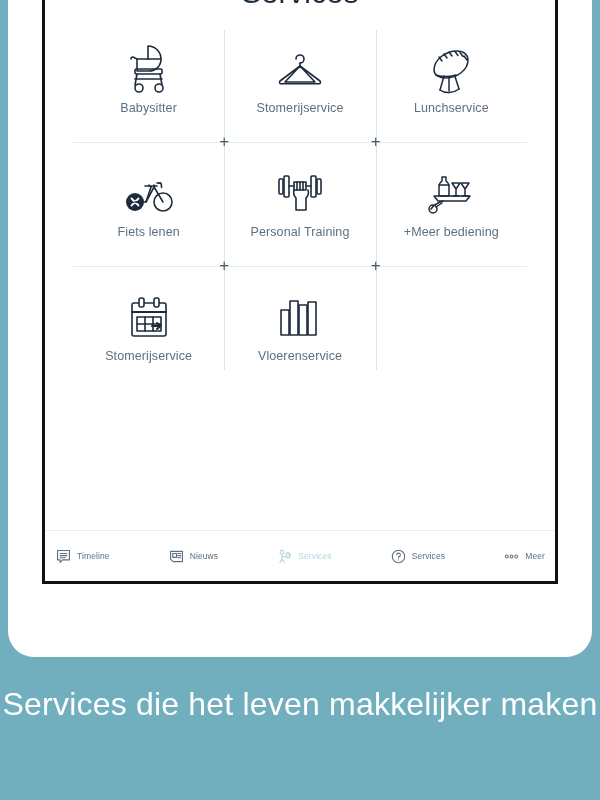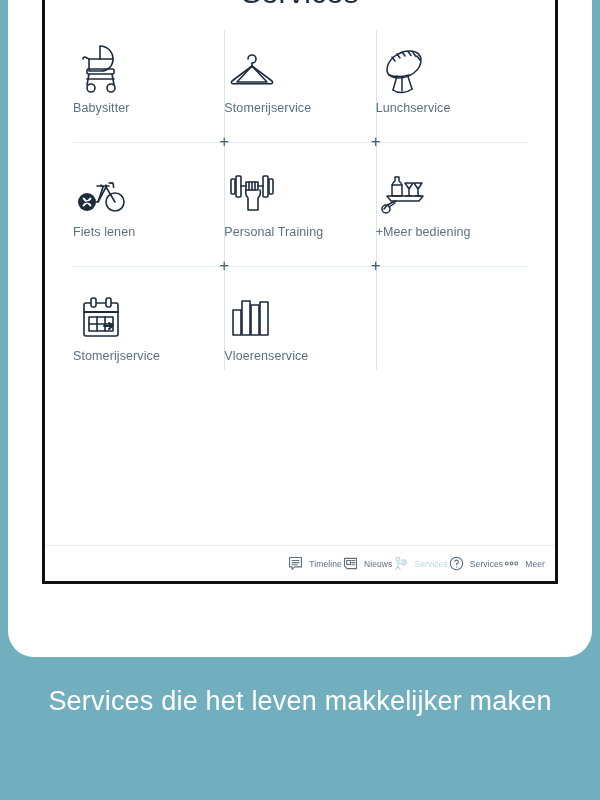--- a/index.html
+++ b/index.html
@@ -55,21 +55,21 @@
   .grid-wrap{ position:relative; padding:0 28px; }
   .grid{
     position:relative;
     display:grid;
     grid-template-columns:repeat(3,1fr);
     grid-template-rows:repeat(3,124px);
   }
   .cell{
     display:flex;
     flex-direction:column;
-    align-items:flex-start;
+    align-items:center;
     justify-content:center;
     gap:4px;
     position:relative;
     cursor:pointer;
   }
   .cell .ico{
     width:56px; height:52px;
     display:flex; align-items:center; justify-content:center;
   }
   .cell .ico svg{ width:100%; height:100%; display:block; }
@@ -98,26 +98,26 @@
     font-size:17px;
     line-height:16px;
     text-align:center;
     font-family:"Liberation Sans", sans-serif;
   }
 
   
   .tabbar{
     position:absolute;
     left:0; right:0; bottom:0;
-    height:36px;
+    height:51px;
     border-top:1px solid #e9eef1;
     background:#ffffff;
     display:flex;
     align-items:center;
-    justify-content:flex-end;
+    justify-content:space-between;
     padding:0 10px;
     margin-top:36px;
   }
   .tab{
     display:flex;
     align-items:center;
     gap:5px;
     cursor:pointer;
     color:#5d6f80;
   }
@@ -126,21 +126,21 @@
   .tab .ticon svg{ width:100%;height:100%; display:block; }
   .tab .tlbl{ font-size:8.5px; letter-spacing:.1px; }
 
   
   .caption{
     position:absolute;
     left:0; right:0;
     top:686px;
     text-align:center;
     color:#ffffff;
-    font-size:27px;
+    font-size:32px;
     font-weight:400;
     letter-spacing:.2px;
   }
 </style>
 </head>
 <body>
 
 <div class="white-card"></div>
 
 <div class="device">

